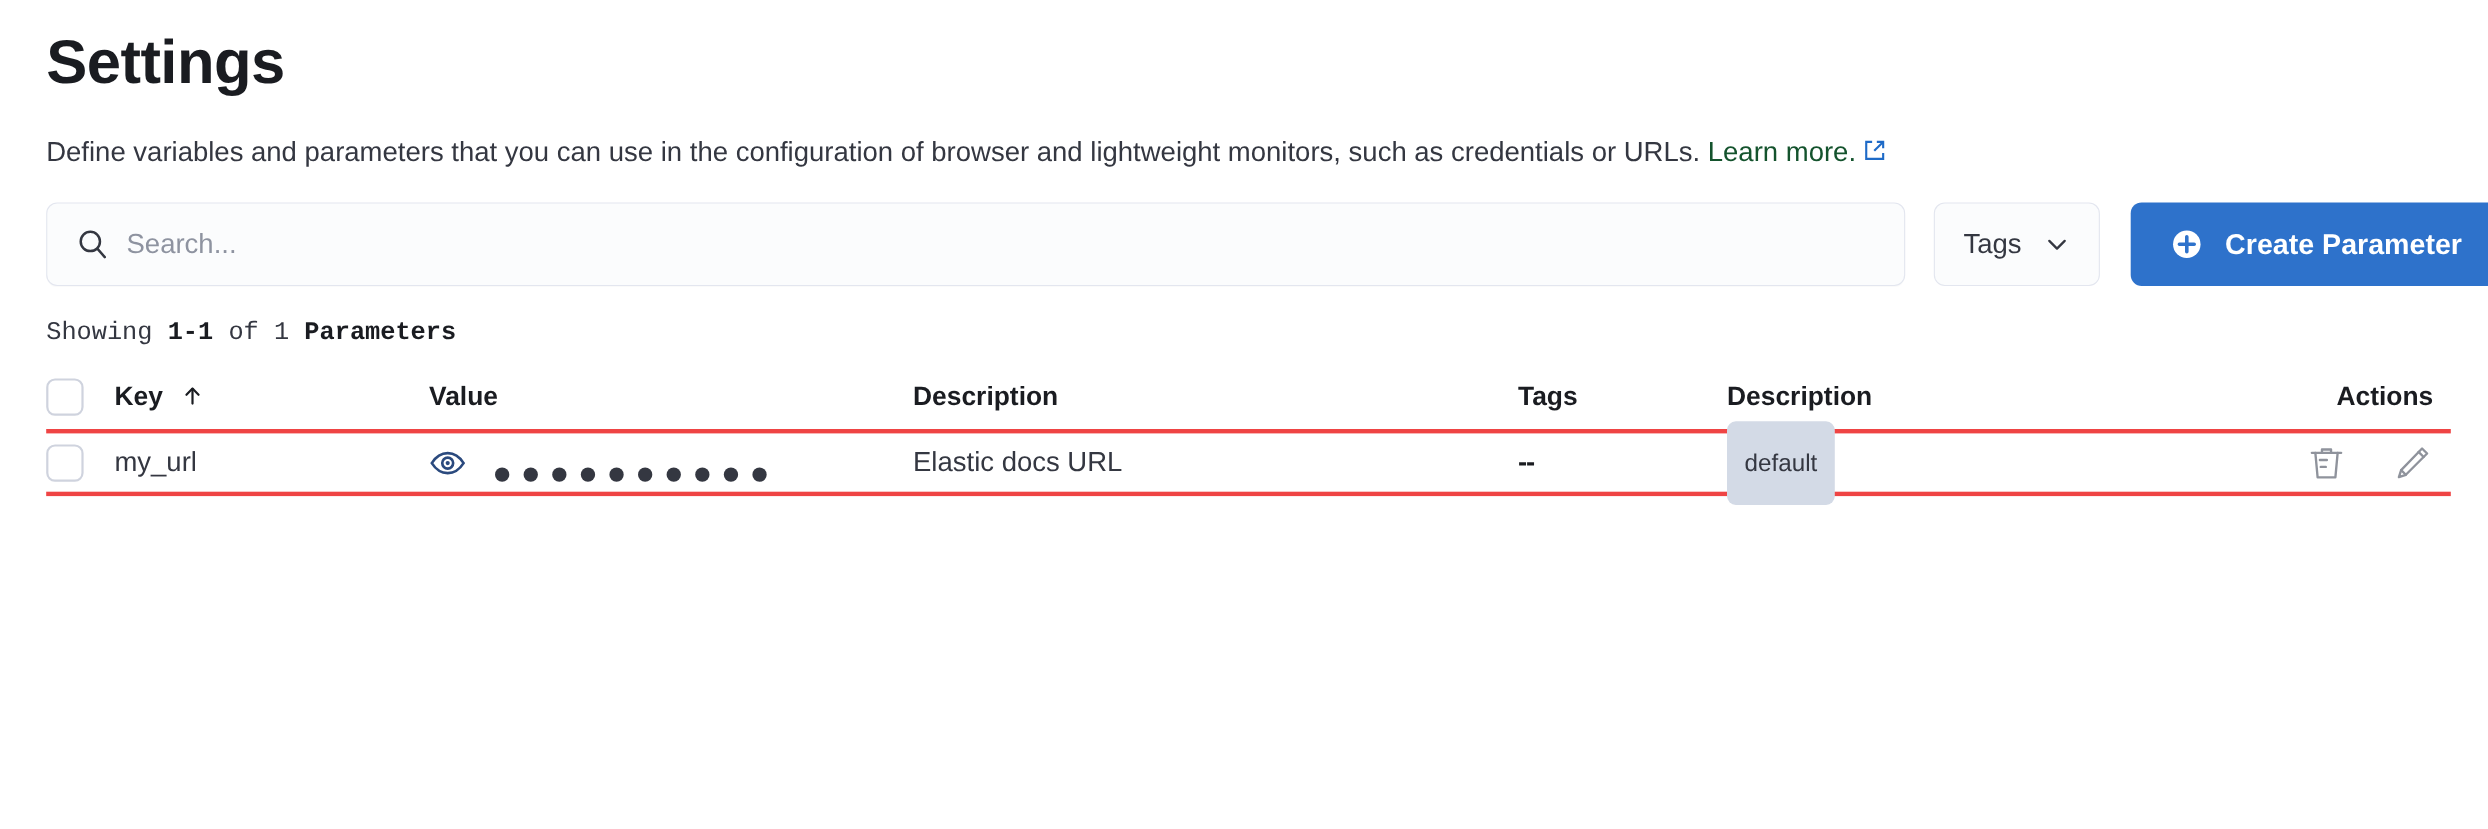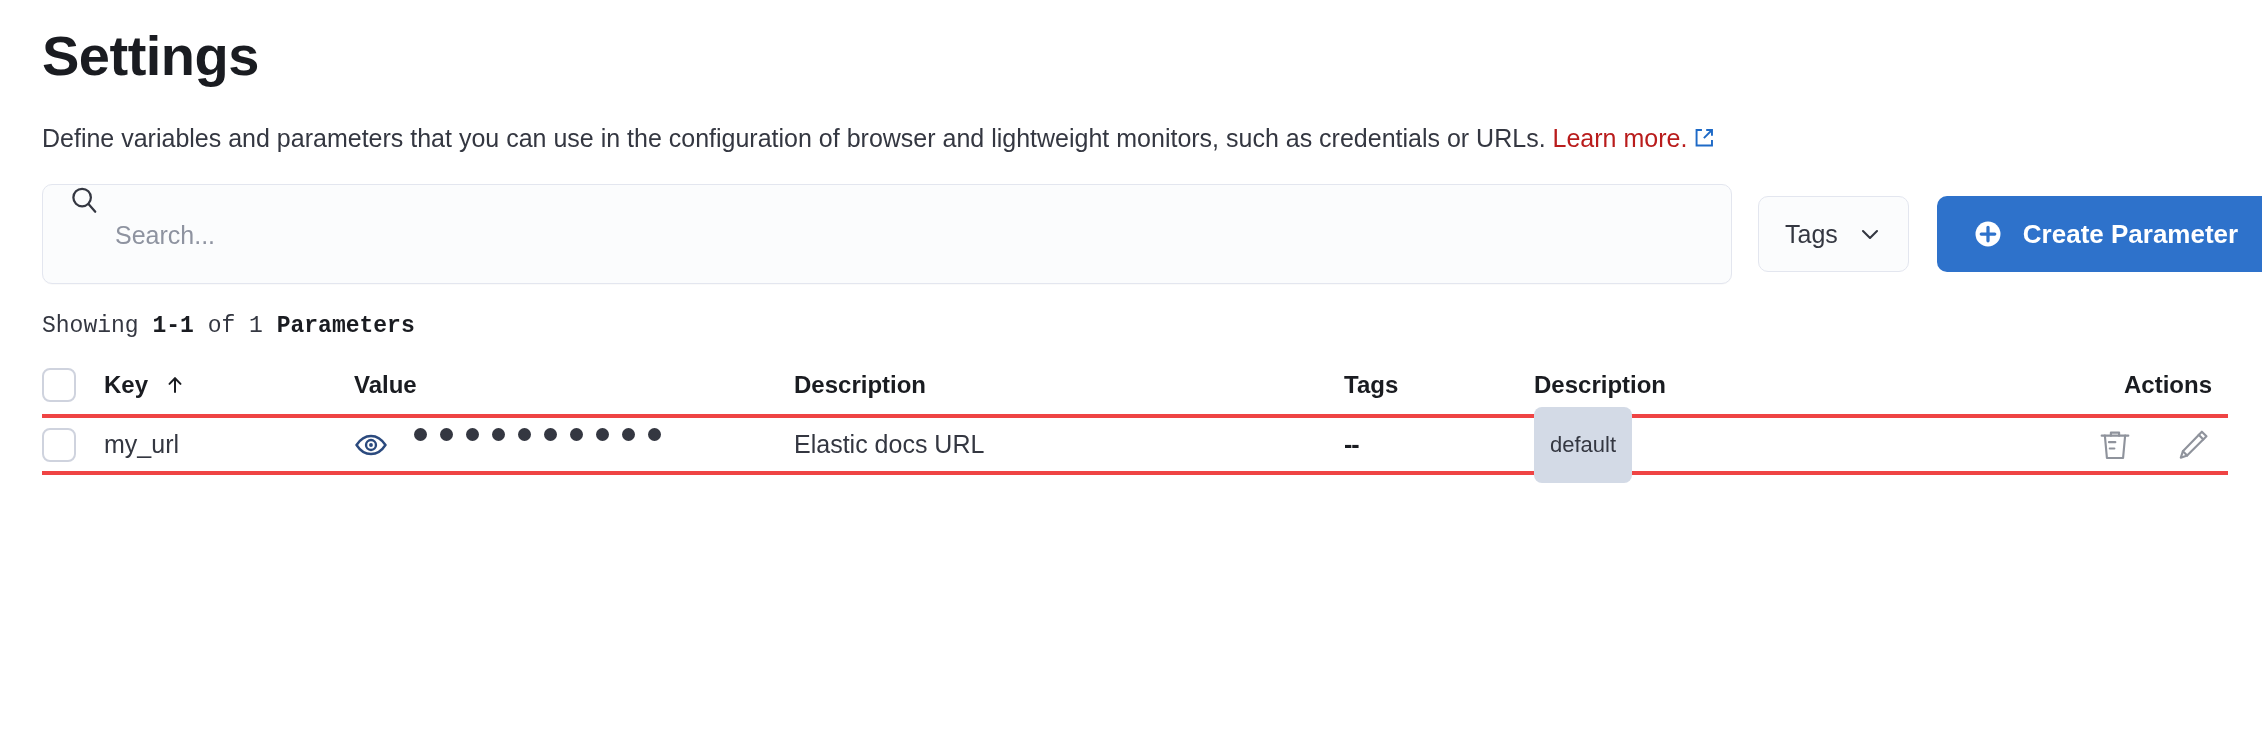--- a/index.html
+++ b/index.html
@@ -68,21 +68,21 @@
 
   
   .description {
     margin: 26px 0 0 18px;
     font-size: 25px;
     line-height: 48px;
     color: #343741;
     max-width: 2180px;
   }
   .description a {
-    color: #b91c1c;
+    color: #14532d;
     text-decoration: none;
     cursor: pointer;
   }
   .ext-link-icon {
     display: inline-block;
     width: 22px;
     height: 22px;
     vertical-align: -2px;
     margin-left: 6px;
   }
@@ -92,27 +92,27 @@
   .controls {
     display: flex;
     align-items: center;
     margin: 22px 0 0 18px;
     gap: 26px;
   }
   .search-box {
     position: relative;
     flex: 0 0 auto;
     width: 1690px;
-    height: 100px;
+    height: 76px;
     background: #fbfcfd;
     border: 1px solid #e3e6ef;
     border-radius: 10px;
     box-sizing: border-box;
     display: flex;
-    align-items: flex-start;
+    align-items: center;
     box-shadow: 0 1px 0 rgba(0,0,0,0.02);
     cursor: text;
   }
   .search-icon {
     margin: 0 14px 0 26px;
     width: 30px;
     height: 30px;
     flex: 0 0 auto;
   }
   .search-icon svg { display: block; }
@@ -187,21 +187,21 @@
     display: flex;
     align-items: center;
     border-bottom: 4px solid #ef4444;
     box-sizing: border-box;
   }
   .thead { height: 62px; }
   .tbody-row { height: 57px; }
 
   .c-check  { width: 62px; flex: 0 0 62px; display:flex; align-items:center; }
   .c-key    { width: 250px; flex: 0 0 250px; }
-  .c-value  { width: 440px; flex: 0 0 440px; display:flex; align-items:flex-start; }
+  .c-value  { width: 440px; flex: 0 0 440px; display:flex; align-items:flex-end;margin-left:36px; }
   .c-desc   { width: 550px; flex: 0 0 550px; }
   .c-tags   { width: 190px; flex: 0 0 190px; }
   .c-ns     { width: 500px; flex: 0 0 500px; }
   .c-actions{ flex: 1 1 auto; display:flex; align-items:center; justify-content:flex-end; gap: 40px; padding-right: 16px;}
 
   .th {
     font-size: 24px;
     font-weight: 700;
     color: #1a1c21;
     white-space: nowrap;

